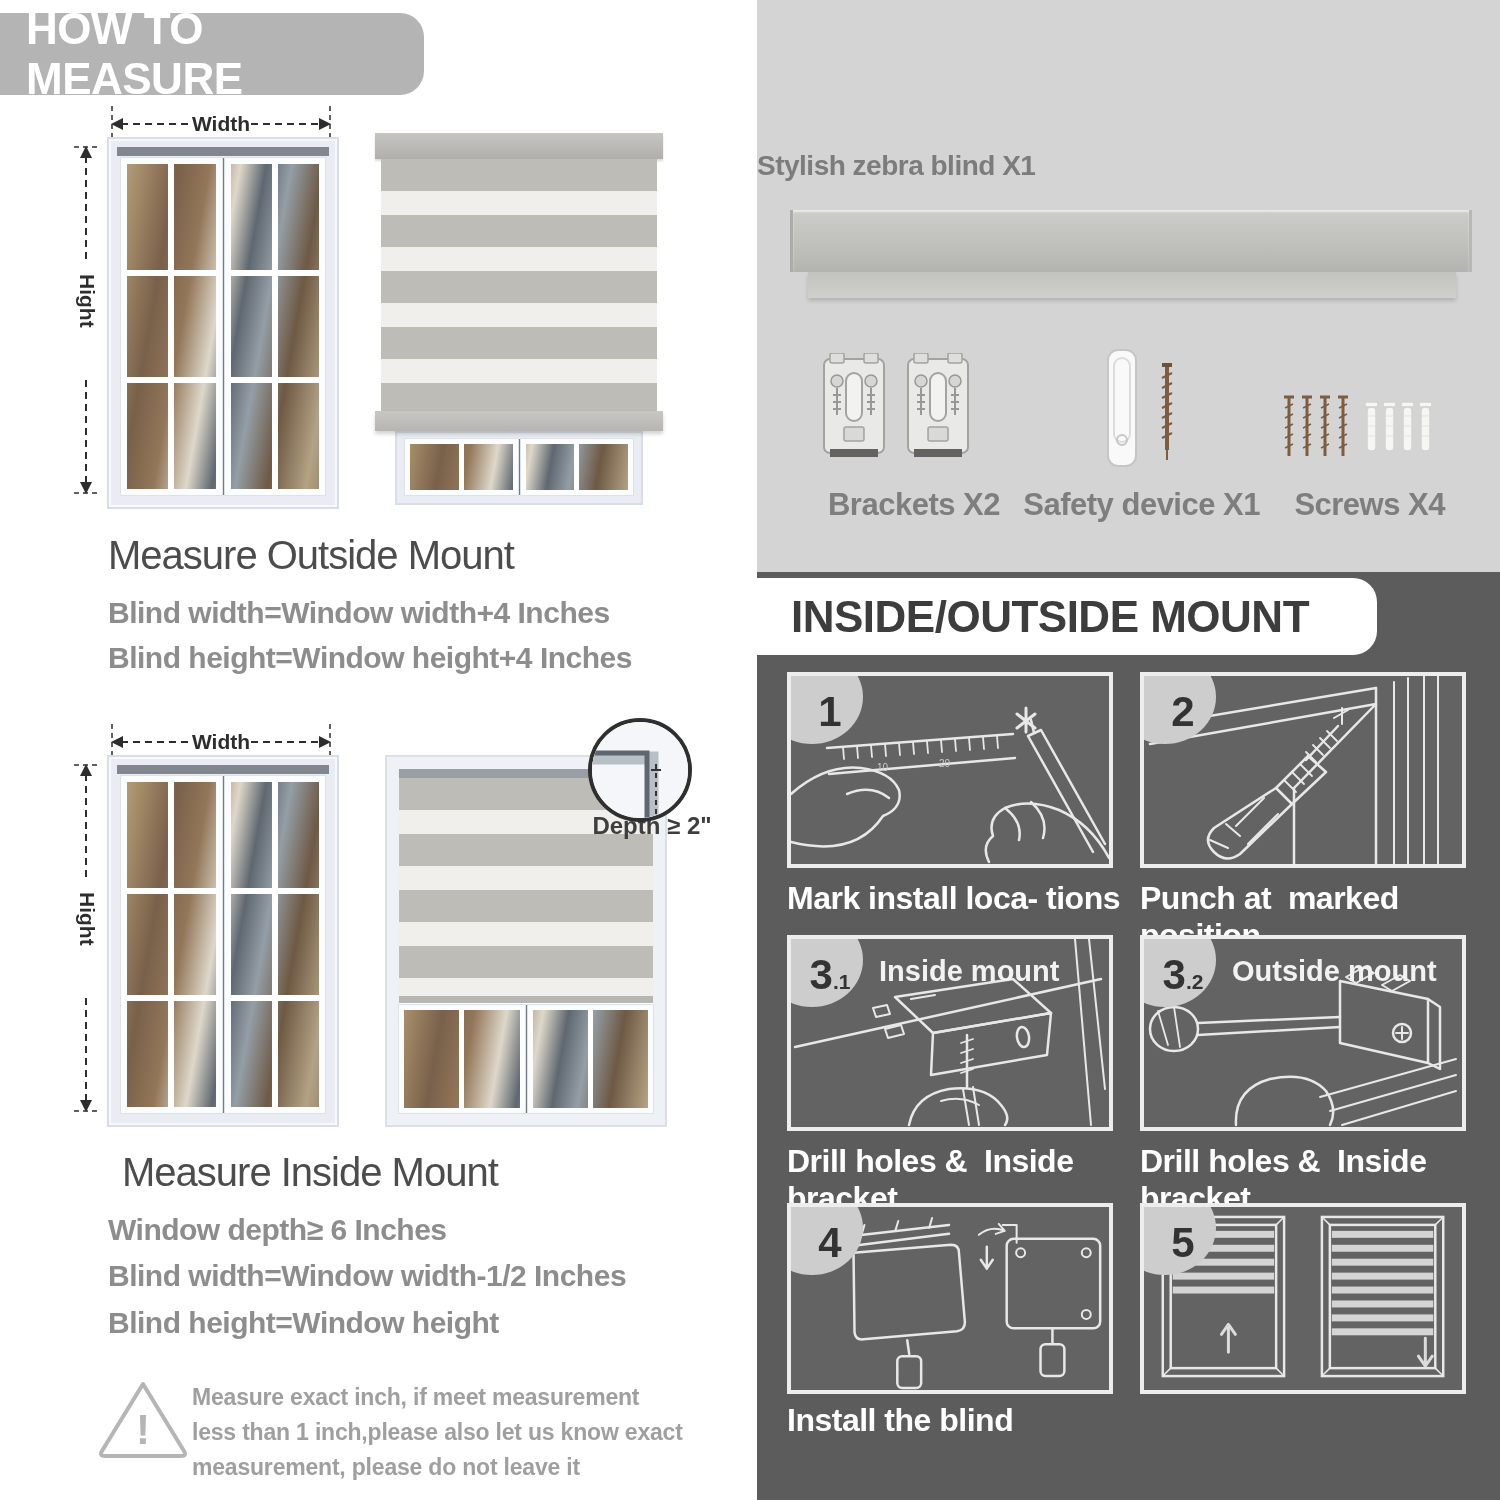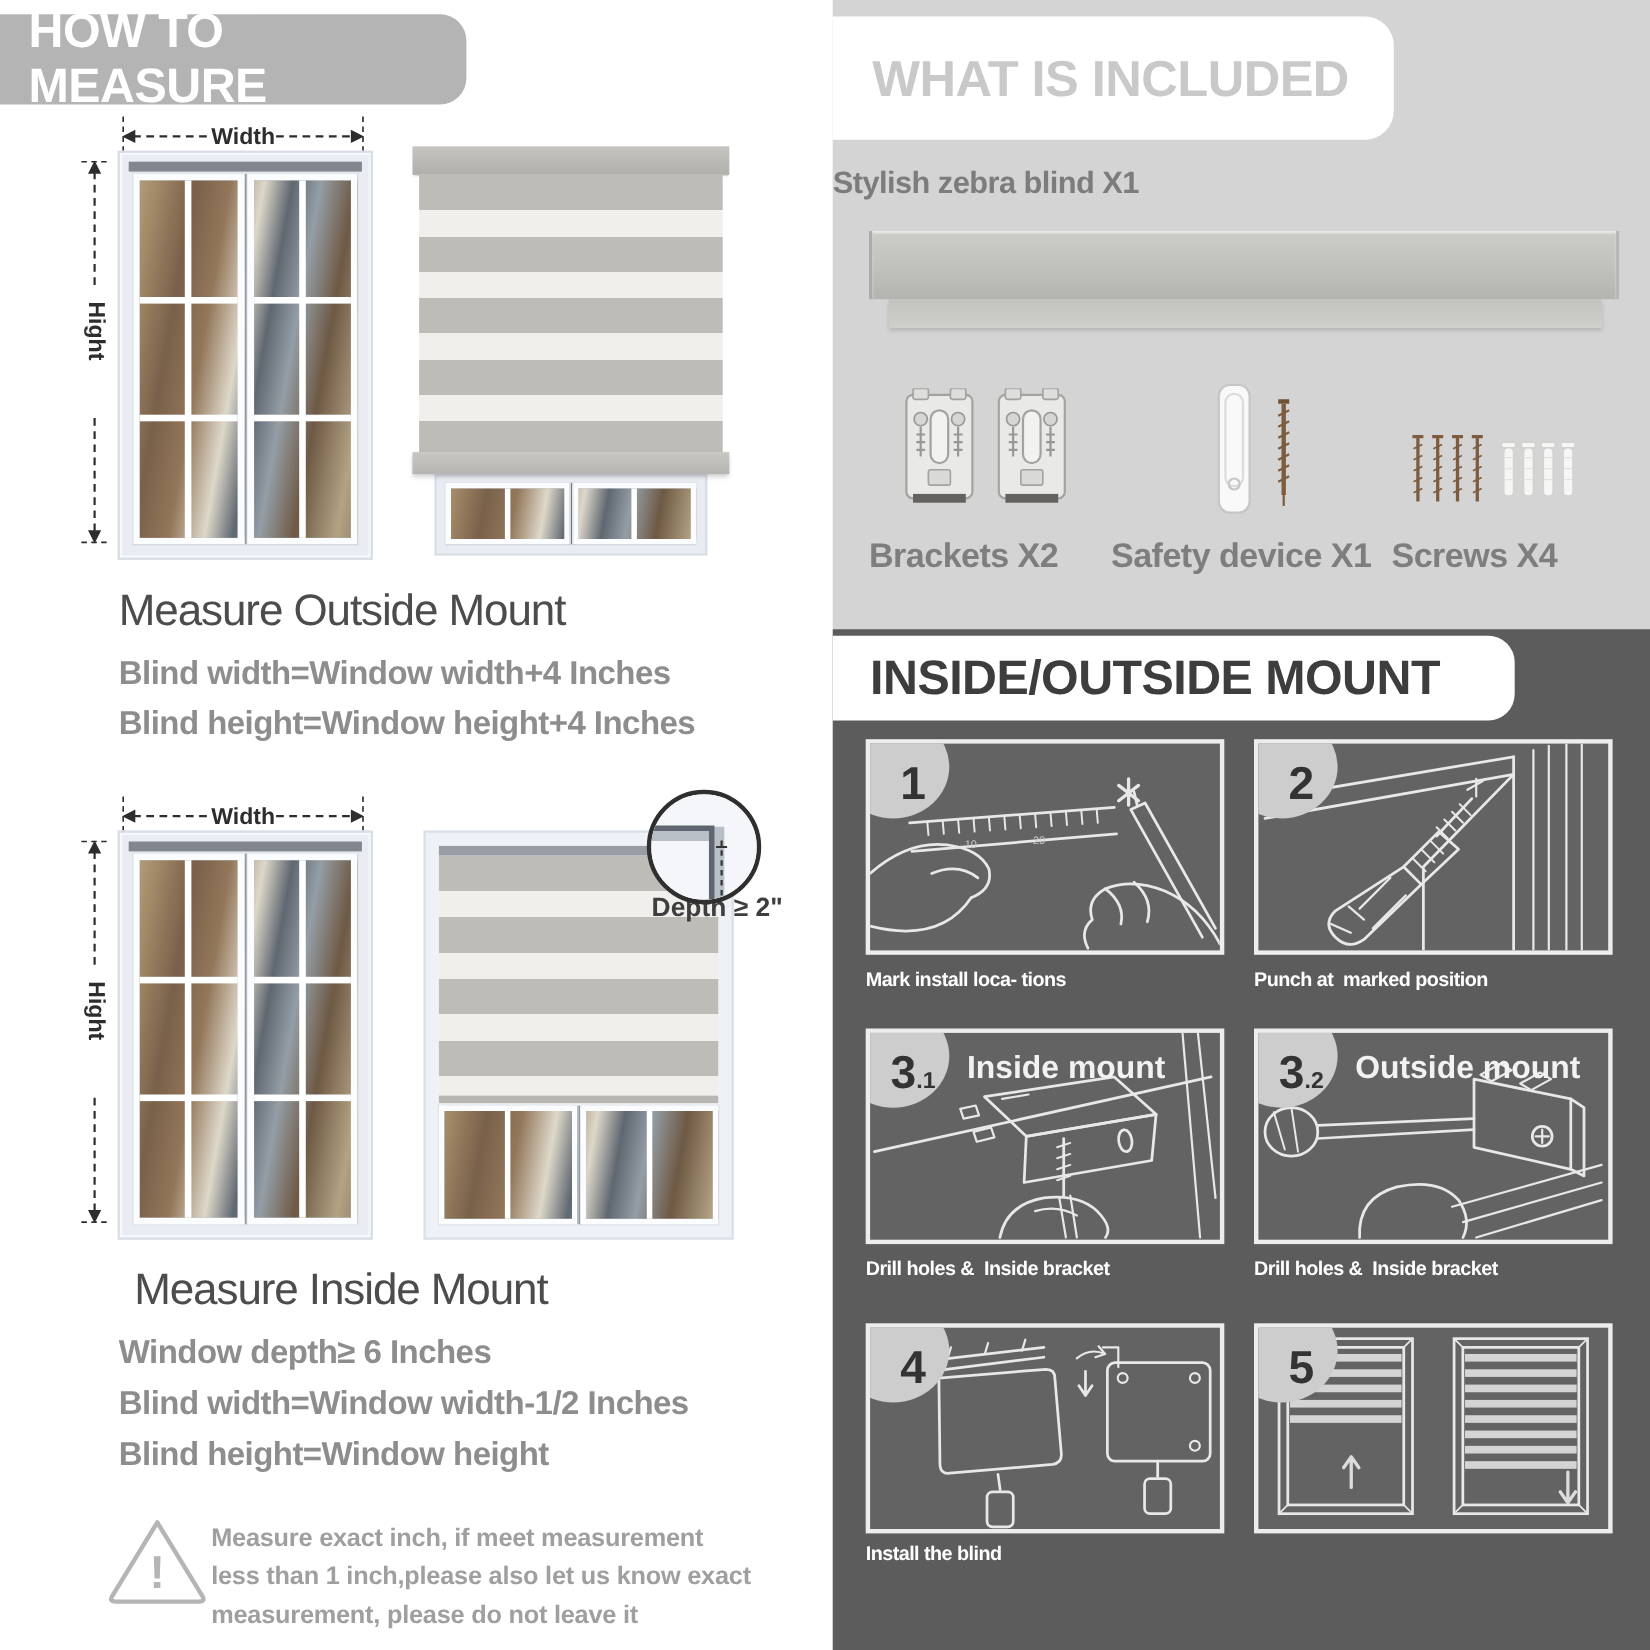--- a/index.html
+++ b/index.html
@@ -77,34 +77,34 @@
 
   
   .blind-title{left:757px;top:150px;width:813px;text-align:left;font-size:28px;font-weight:bold;
     color:#7c7c7c;letter-spacing:-0.5px;}
   .headrail{left:790px;top:210px;width:676px;height:62px;
     background:linear-gradient(180deg,#ccccc8,#c0c0bc 55%,#b3b3af);
     border-left:3px solid #acaca8;border-right:3px solid #b8b8b4;
     box-shadow:inset 0 2px 2px rgba(255,255,255,.6);}
   .headrail-lip{left:808px;top:272px;width:648px;height:26px;
     background:linear-gradient(180deg,#c2c2be,#cfcfcb);box-shadow:0 3px 4px rgba(0,0,0,.15);}
-  .inc-label{top:487px;text-align:left;font-size:31px;font-weight:bold;color:#7e7e7e;letter-spacing:-0.5px;}
+  .inc-label{top:487px;text-align:right;font-size:31px;font-weight:bold;color:#7e7e7e;letter-spacing:-0.5px;}
 
   
   .step-box{width:326px;height:196px;border:4px solid #ededed;background:#636363;
     box-sizing:border-box;position:absolute;overflow:hidden;}
   .step-box.short{height:191px;}
   .badge{position:absolute;top:-26px;left:-30px;width:102px;height:94px;border-radius:50%;
     background:#cdcdcd;display:flex;align-items:center;justify-content:center;
     padding:30px 0 0 36px;box-sizing:border-box;}
   .badge .row{display:flex;align-items:baseline;}
   .badge .num{font-size:42px;font-weight:bold;color:#333;line-height:1;}
   .badge .sub{font-size:21px;font-weight:bold;color:#333;}
   .step-title{position:absolute;left:88px;top:16px;color:#f2f2f2;font-size:29px;font-weight:bold;}
-  .step-caption{position:absolute;width:350px;color:var(--c-caption-white,#fff);font-size:18px;
+  .step-caption{position:absolute;width:350px;color:var(--c-caption-white,#fff);font-size:32px;
     font-weight:bold;white-space:pre-wrap;letter-spacing:-0.5px;}
   .lineart{position:absolute;left:0;top:0;width:100%;height:100%;}
 </style>
 </head>
 <body>
 
 <div class="canvas">
 
   <div class="abs howto-header">
     <span>HOW TO MEASURE</span>
@@ -213,23 +213,20 @@
   <div class="abs sec-line" style="left:108px;top:1259px">Blind width=Window width-1/2 Inches</div>
   <div class="abs sec-line" style="left:108px;top:1306px">Blind height=Window height</div>
 
   <svg class="abs" style="left:98px;top:1378px" width="90" height="82" viewBox="0 0 90 82">
     <path d="M45,6 L86,73 Q89,78 83,78 L7,78 Q1,78 4,73 Z" fill="none" stroke="#b5b5b5" stroke-width="4" stroke-linejoin="round"></path>
     <text x="45" y="66" text-anchor="middle" font-size="42" font-weight="bold" fill="#b5b5b5">!</text>
   </svg>
   <div class="abs warn-text" style="left:192px;top:1380px;width:492px">Measure exact inch, if meet measurement less than 1 inch,please also let us know exact measurement, please do not leave it</div>
 
   <div class="abs panel-light"></div>
-  <div class="abs included-header">
-    <span>WHAT IS INCLUDED</span>
-  </div>
   <div class="abs blind-title">Stylish zebra blind X1</div>
 
   <div class="abs headrail"></div>
   <div class="abs headrail-lip"></div>
 
   <svg class="abs" style="left:818px;top:353px" width="72" height="112" viewBox="0 0 72 112">
     <rect x="6" y="6" width="60" height="94" rx="6" fill="#e9e9e7" stroke="#a3a39f" stroke-width="2"></rect>
     <rect x="12" y="0" width="14" height="10" rx="2" fill="#dededc" stroke="#a3a39f" stroke-width="1.5"></rect>
     <rect x="46" y="0" width="14" height="10" rx="2" fill="#dededc" stroke="#a3a39f" stroke-width="1.5"></rect>
     <rect x="28" y="20" width="16" height="48" rx="8" fill="#f2f2f0" stroke="#a3a39f" stroke-width="2"></rect>

